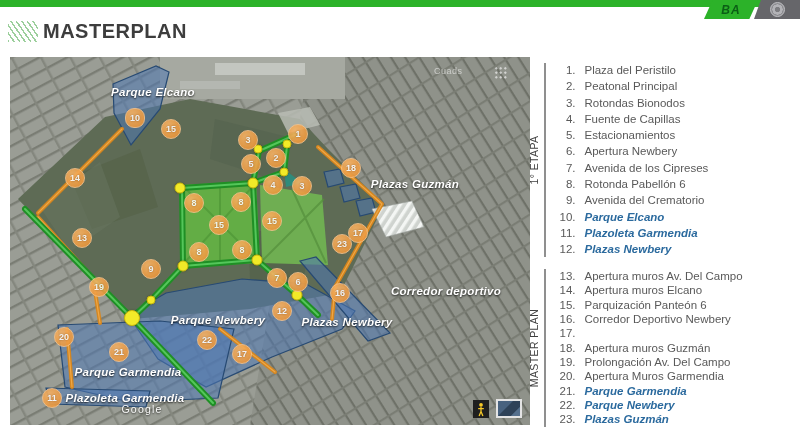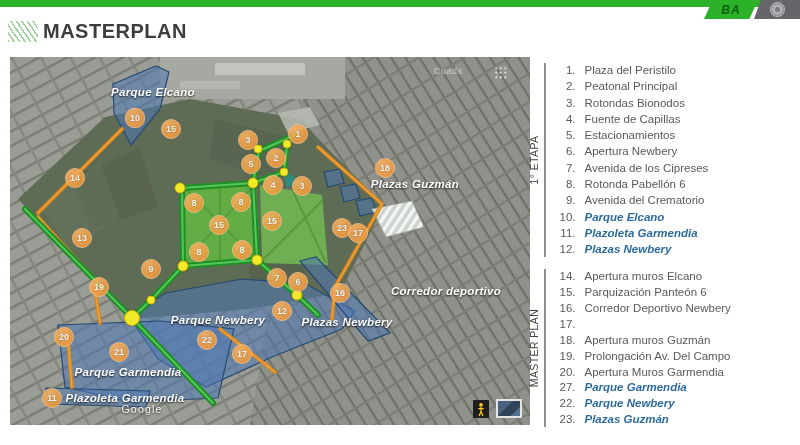--- a/index.html
+++ b/index.html
@@ -173,22 +173,22 @@
       <div class="marker" style="left: 64px; top: 120px;">14</div>
       <div class="marker" style="left: 71px; top: 180px;">13</div>
       <div class="marker" style="left: 183px; top: 145px;">8</div>
       <div class="marker" style="left: 230px; top: 144px;">8</div>
       <div class="marker" style="left: 208px; top: 167px;">15</div>
       <div class="marker" style="left: 261px; top: 163px;">15</div>
       <div class="marker" style="left: 188px; top: 194px;">8</div>
       <div class="marker" style="left: 231px; top: 192px;">8</div>
       <div class="marker" style="left: 140px; top: 211px;">9</div>
       <div class="marker" style="left: 88px; top: 229px;">19</div>
-      <div class="marker" style="left: 374px; top: 110px;">18</div>
-      <div class="marker" style="left: 331px; top: 123px; margin-top: 38px;">23</div>
+      <div class="marker" style="left: 340px; top: 110px;">18</div>
+      <div class="marker" style="left: 331px; top: 139px; margin-top: 38px;">23</div>
       <div class="marker" style="left: 347px; top: 175px;">17</div>
       <div class="marker" style="left: 266px; top: 220px;">7</div>
       <div class="marker" style="left: 287px; top: 224px;">6</div>
       <div class="marker" style="left: 329px; top: 235px;">16</div>
       <div class="marker" style="left: 271px; top: 253px;">12</div>
       <div class="marker" style="left: 196px; top: 282px;">22</div>
       <div class="marker" style="left: 231px; top: 296px;">17</div>
       <div class="marker" style="left: 53px; top: 279px;">20</div>
       <div class="marker" style="left: 108px; top: 294px;">21</div>
       <div class="marker" style="left: 41px; top: 340px;">11</div>
@@ -271,20 +271,24 @@
       </div>
     </div>
 </div>
 <div class="legend-section" id="sec2">
   <div class="vwrap">
       <span class="vlabel">MASTER PLAN</span>
     </div>
   <div class="sep"></div>
   <div class="rows">
       <div class="lrow">
+        <span class="num">13.</span>
+        <span class="txt">Apertura muros Av. Del Campo</span>
+      </div>
+      <div class="lrow">
         <span class="num">14.</span>
         <span class="txt">Apertura muros Elcano</span>
       </div>
       <div class="lrow">
         <span class="num">15.</span>
         <span class="txt">Parquización Panteón 6</span>
       </div>
       <div class="lrow">
         <span class="num">16.</span>
         <span class="txt">Corredor Deportivo Newbery</span>
@@ -298,21 +302,21 @@
       </div>
       <div class="lrow">
         <span class="num">19.</span>
         <span class="txt">Prolongación Av. Del Campo</span>
       </div>
       <div class="lrow">
         <span class="num">20.</span>
         <span class="txt">Apertura Muros Garmendia</span>
       </div>
       <div class="lrow hl">
-        <span class="num">27.</span>
+        <span class="num">21.</span>
         <span class="txt">Parque Garmendia</span>
       </div>
       <div class="lrow hl">
         <span class="num">22.</span>
         <span class="txt">Parque Newbery</span>
       </div>
       <div class="lrow hl">
         <span class="num">23.</span>
         <span class="txt">Plazas Guzmán</span>
       </div>

